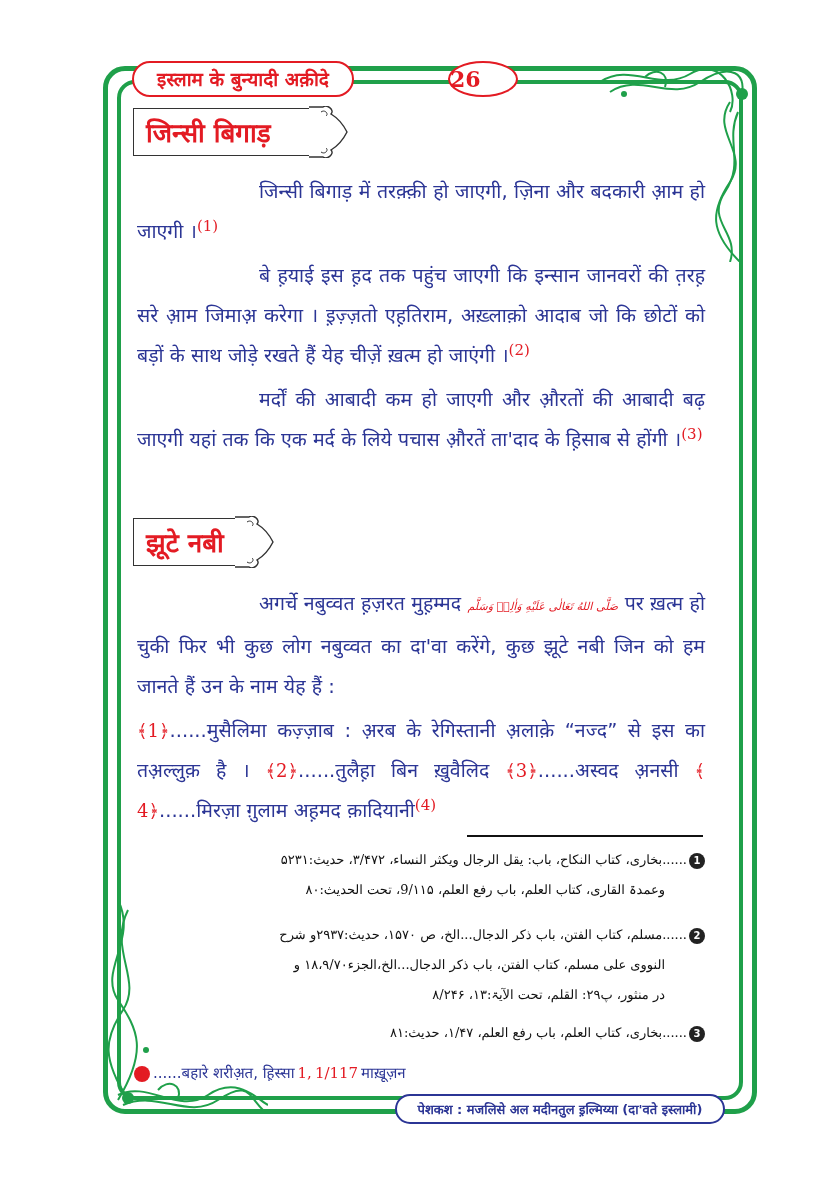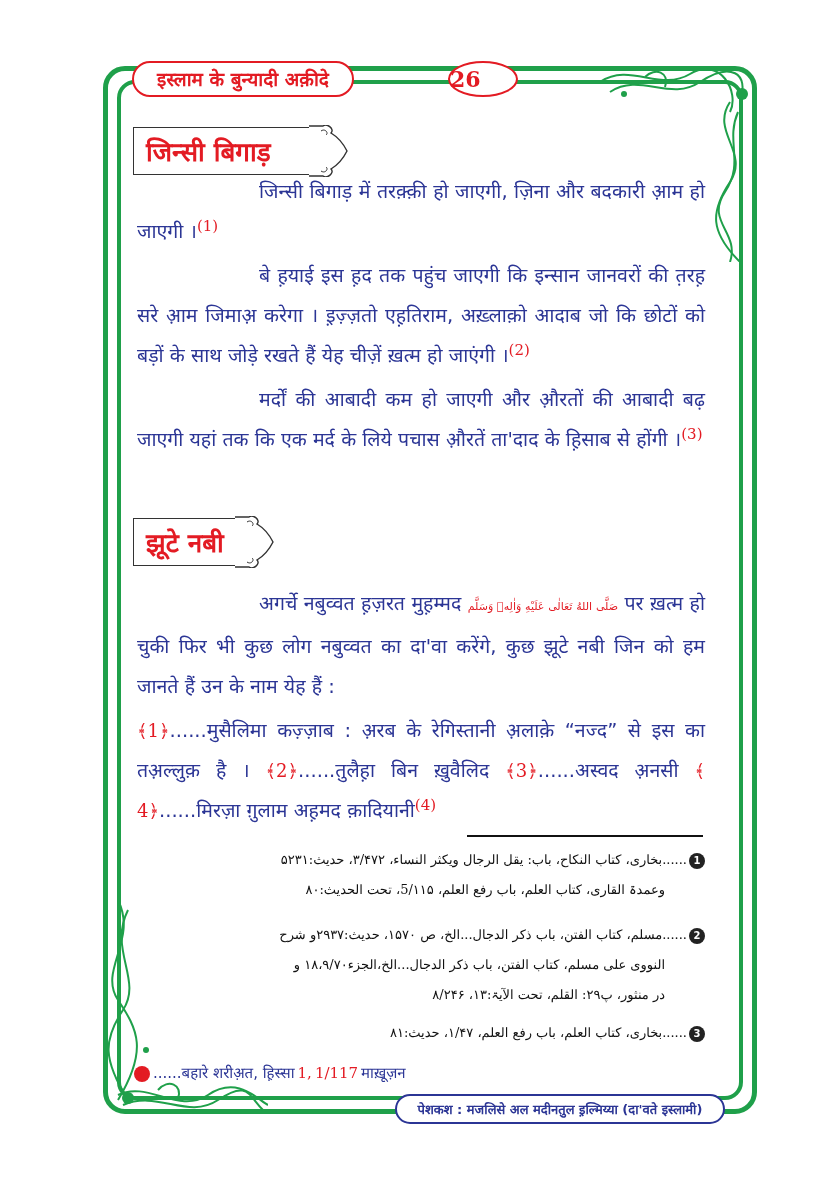--- a/index.html
+++ b/index.html
@@ -38,21 +38,21 @@
   }
   .heading-box svg { display: block; }
   .content {
     position: absolute; left: 137px; width: 568px;
     color: #2b3595; font-size: 19.5px; line-height: 40px;
   }
   .para { text-align: justify; text-align-last: left; }
   .indent { text-indent: 122px; }
   .sup { color: #e31b23; font-family: "DejaVu Serif", serif; font-size: 15px; vertical-align: super; line-height: 0; }
   .num-br { color: #e31b23; font-family: "DejaVu Serif", serif; font-size: 18px; }
-  .salawat { color: #e31b23; font-size: 11px; direction: rtl; unicode-bidi: isolate; }
+  .salawat { color: #e31b23; font-size: 11px; font-style: italic; direction: rtl; unicode-bidi: isolate; }
   .sep-line {
     position: absolute; left: 467px; top: 835px; width: 236px; height: 0; border-top: 2px solid #111;
   }
   .fn-ar {
     position: absolute; direction: rtl; text-align: right; color: #111;
     font-family: "DejaVu Serif", serif; font-size: 13px; line-height: 30px;
   }
   .fn-badge {
     display: inline-flex; width: 16px; height: 16px; border-radius: 50%; background: #222; color: #fff;
     font-family: "DejaVu Sans", sans-serif; font-size: 10px; font-weight: bold;
@@ -103,21 +103,21 @@
   <circle cx="48" cy="150" r="3" fill="#1fa04a"></circle>
 </svg>
 
 <div class="header-pill">
   <span>इस्लाम के बुन्यादी अक़ीदे</span>
 </div>
 <div class="page-num">
   <span>26</span>
 </div>
 
-<div class="heading-box" style="left:133px;top:126px;">
+<div class="heading-box" style="left:133px;top:107px;">
   <div class="box" style="width:176px;">जिन्सी बिगाड़</div>
   <svg width="40" height="52" viewBox="0 0 40 52">
     <path d="M0 1 L14 1 C18 -2, 26 4, 22 8 C32 14, 36 22, 38 26 C36 30, 32 38, 22 44 C26 48, 18 54, 14 51 L0 51" fill="#fff" stroke="#333" stroke-width="1.4"></path>
     <path d="M12 6 C16 3, 20 8, 17 10" fill="none" stroke="#333" stroke-width="1"></path>
     <path d="M12 46 C16 49, 20 44, 17 42" fill="none" stroke="#333" stroke-width="1"></path>
   </svg>
 </div>
 
 <div class="content" style="top:172px;">
   <p class="para indent" style="margin:0;">
@@ -151,21 +151,21 @@
     <span><span class="num-br">﴾2﴿</span><span>......तुलैह़ा बिन ख़ुवैलिद</span></span>
     <span><span class="num-br">﴾3﴿</span><span>......अस्वद अ़नसी</span></span>
     <span><span class="num-br">﴾4﴿</span><span>......मिरज़ा ग़ुलाम अह़मद क़ादियानी</span><span class="sup">(4)</span></span>
   </p>
 </div>
 
 <div class="sep-line"></div>
 
 <div class="fn-ar" style="left:240px;top:845px;width:465px;">
   <div><span class="fn-badge">1</span><span>......بخاری، کتاب النکاح، باب: یقل الرجال ویکثر النساء، ۳/۴۷۲، حدیث:۵۲۳۱</span></div>
-  <div style="padding-right:40px;"><span>وعمدۃ القاری، کتاب العلم، باب رفع العلم، 5/۱۱۵، تحت الحدیث:۸۰</span></div>
+  <div style="padding-right:40px;"><span>وعمدۃ القاری، کتاب العلم، باب رفع العلم، 9/۱۱۵، تحت الحدیث:۸۰</span></div>
 </div>
 <div class="fn-ar" style="left:240px;top:920px;width:465px;">
   <div><span class="fn-badge">2</span><span>......مسلم، کتاب الفتن، باب ذکر الدجال...الخ، ص ۱۵۷۰، حدیث:۲۹۳۷و شرح</span></div>
   <div style="padding-right:40px;"><span>النووی علی مسلم، کتاب الفتن، باب ذکر الدجال...الخ،الجزء۱۸،۹/۷۰ و</span></div>
   <div style="padding-right:40px;"><span>در منثور، پ۲۹: القلم، تحت الآیۃ:۱۳، ۸/۲۴۶</span></div>
 </div>
 <div class="fn-ar" style="left:240px;top:1018px;width:465px;text-align:right;">
   <div><span class="fn-badge">3</span><span>......بخاری، کتاب العلم، باب رفع العلم، ۱/۴۷، حدیث:۸۱</span></div>
 </div>
 

